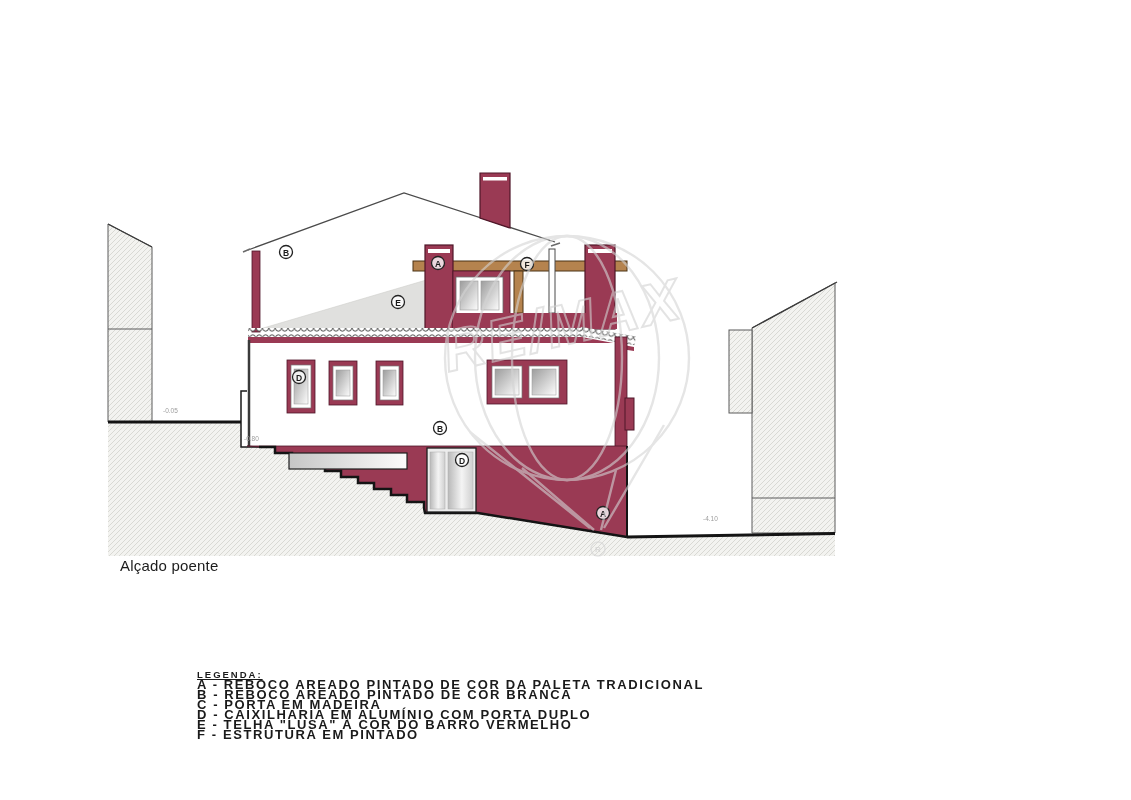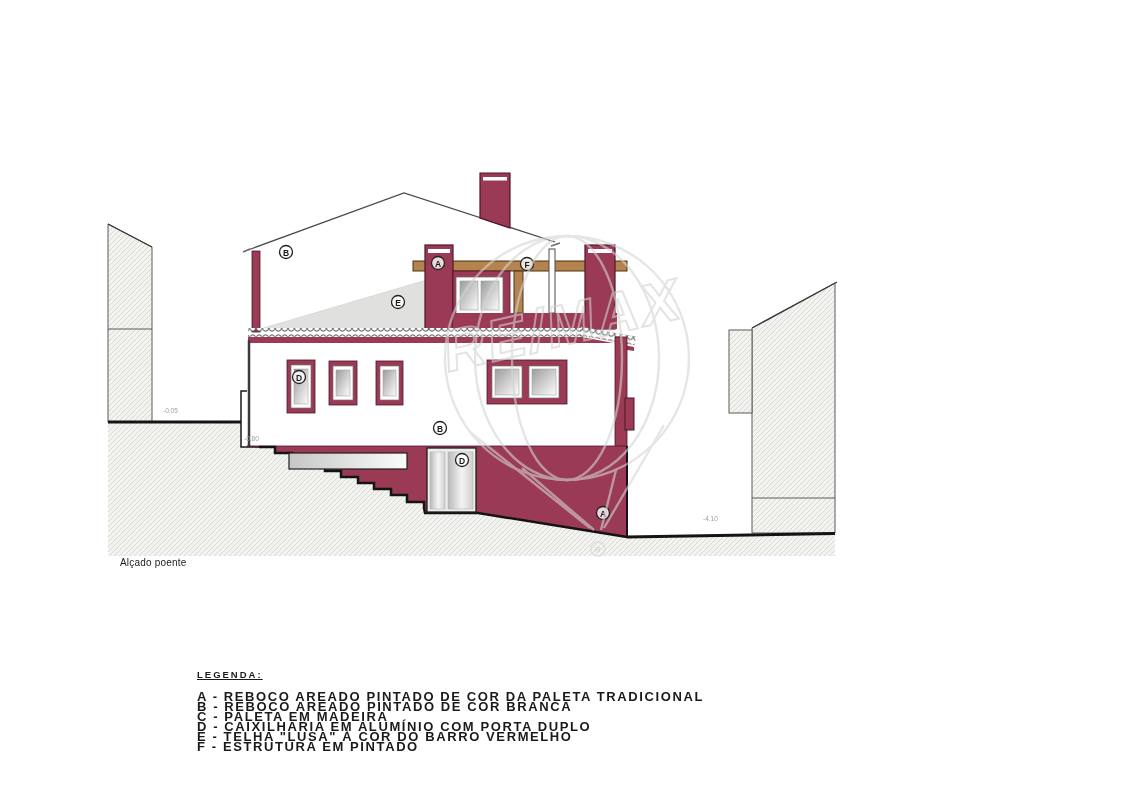--- a/index.html
+++ b/index.html
@@ -1,23 +1,23 @@
 <!DOCTYPE html>
 <html><head>
 <meta charset="utf-8">
 <style>
   html,body{margin:0;padding:0;background:#ffffff;}
   #canvas{position:relative;width:1131px;height:800px;background:#fff;overflow:hidden;
           font-family:"Liberation Sans",sans-serif;}
   #drawing{position:absolute;left:0;top:0;}
-  .title{position:absolute;left:120px;top:557px;font-size:10px;color:#1c1c1c;
+  .title{position:absolute;left:120px;top:557px;font-size:15px;color:#1c1c1c;
          letter-spacing:.2px;}
   .legend{position:absolute;left:197px;top:669px;color:#1a1a1a;}
   .legend-heading{font-size:9.5px;font-weight:bold;letter-spacing:2px;
-                  text-decoration:underline;margin-bottom:12px;}
+                  text-decoration:underline;}
   .legend-item{font-size:13px;font-weight:bold;letter-spacing:1.6px;
                line-height:10px;white-space:nowrap;}
   svg text{font-family:"Liberation Sans",sans-serif;}
 </style>
 </head>
 <body>
 
 <div id="canvas">
 
 <svg id="drawing" width="1131" height="800" viewBox="0 0 1131 800">
@@ -198,19 +198,19 @@
     <text transform="translate(448,372) rotate(-13)" font-size="58" font-weight="bold" font-style="italic" letter-spacing="3" fill="none" stroke="#d2d2d2" stroke-width="2">RE/MAX</text>
   </g>
 </svg>
 
 <div class="title">Alçado poente</div>
 
 <div class="legend">
   <div class="legend-heading">LEGENDA:</div>
   <div class="legend-item">A - REBOCO AREADO PINTADO DE COR DA PALETA TRADICIONAL</div>
   <div class="legend-item">B - REBOCO AREADO PINTADO DE COR BRANCA</div>
-  <div class="legend-item">C - PALETA EM MADEIRA</div>
+  <div class="legend-item">C - PORTA EM MADEIRA</div>
   <div class="legend-item">D - CAIXILHARIA EM ALUMÍNIO COM PORTA DUPLO</div>
   <div class="legend-item">E - TELHA "LUSA" À COR DO BARRO VERMELHO</div>
   <div class="legend-item">F - ESTRUTURA EM PINTADO</div>
 </div>
 
 </div>
 
 </body></html>

